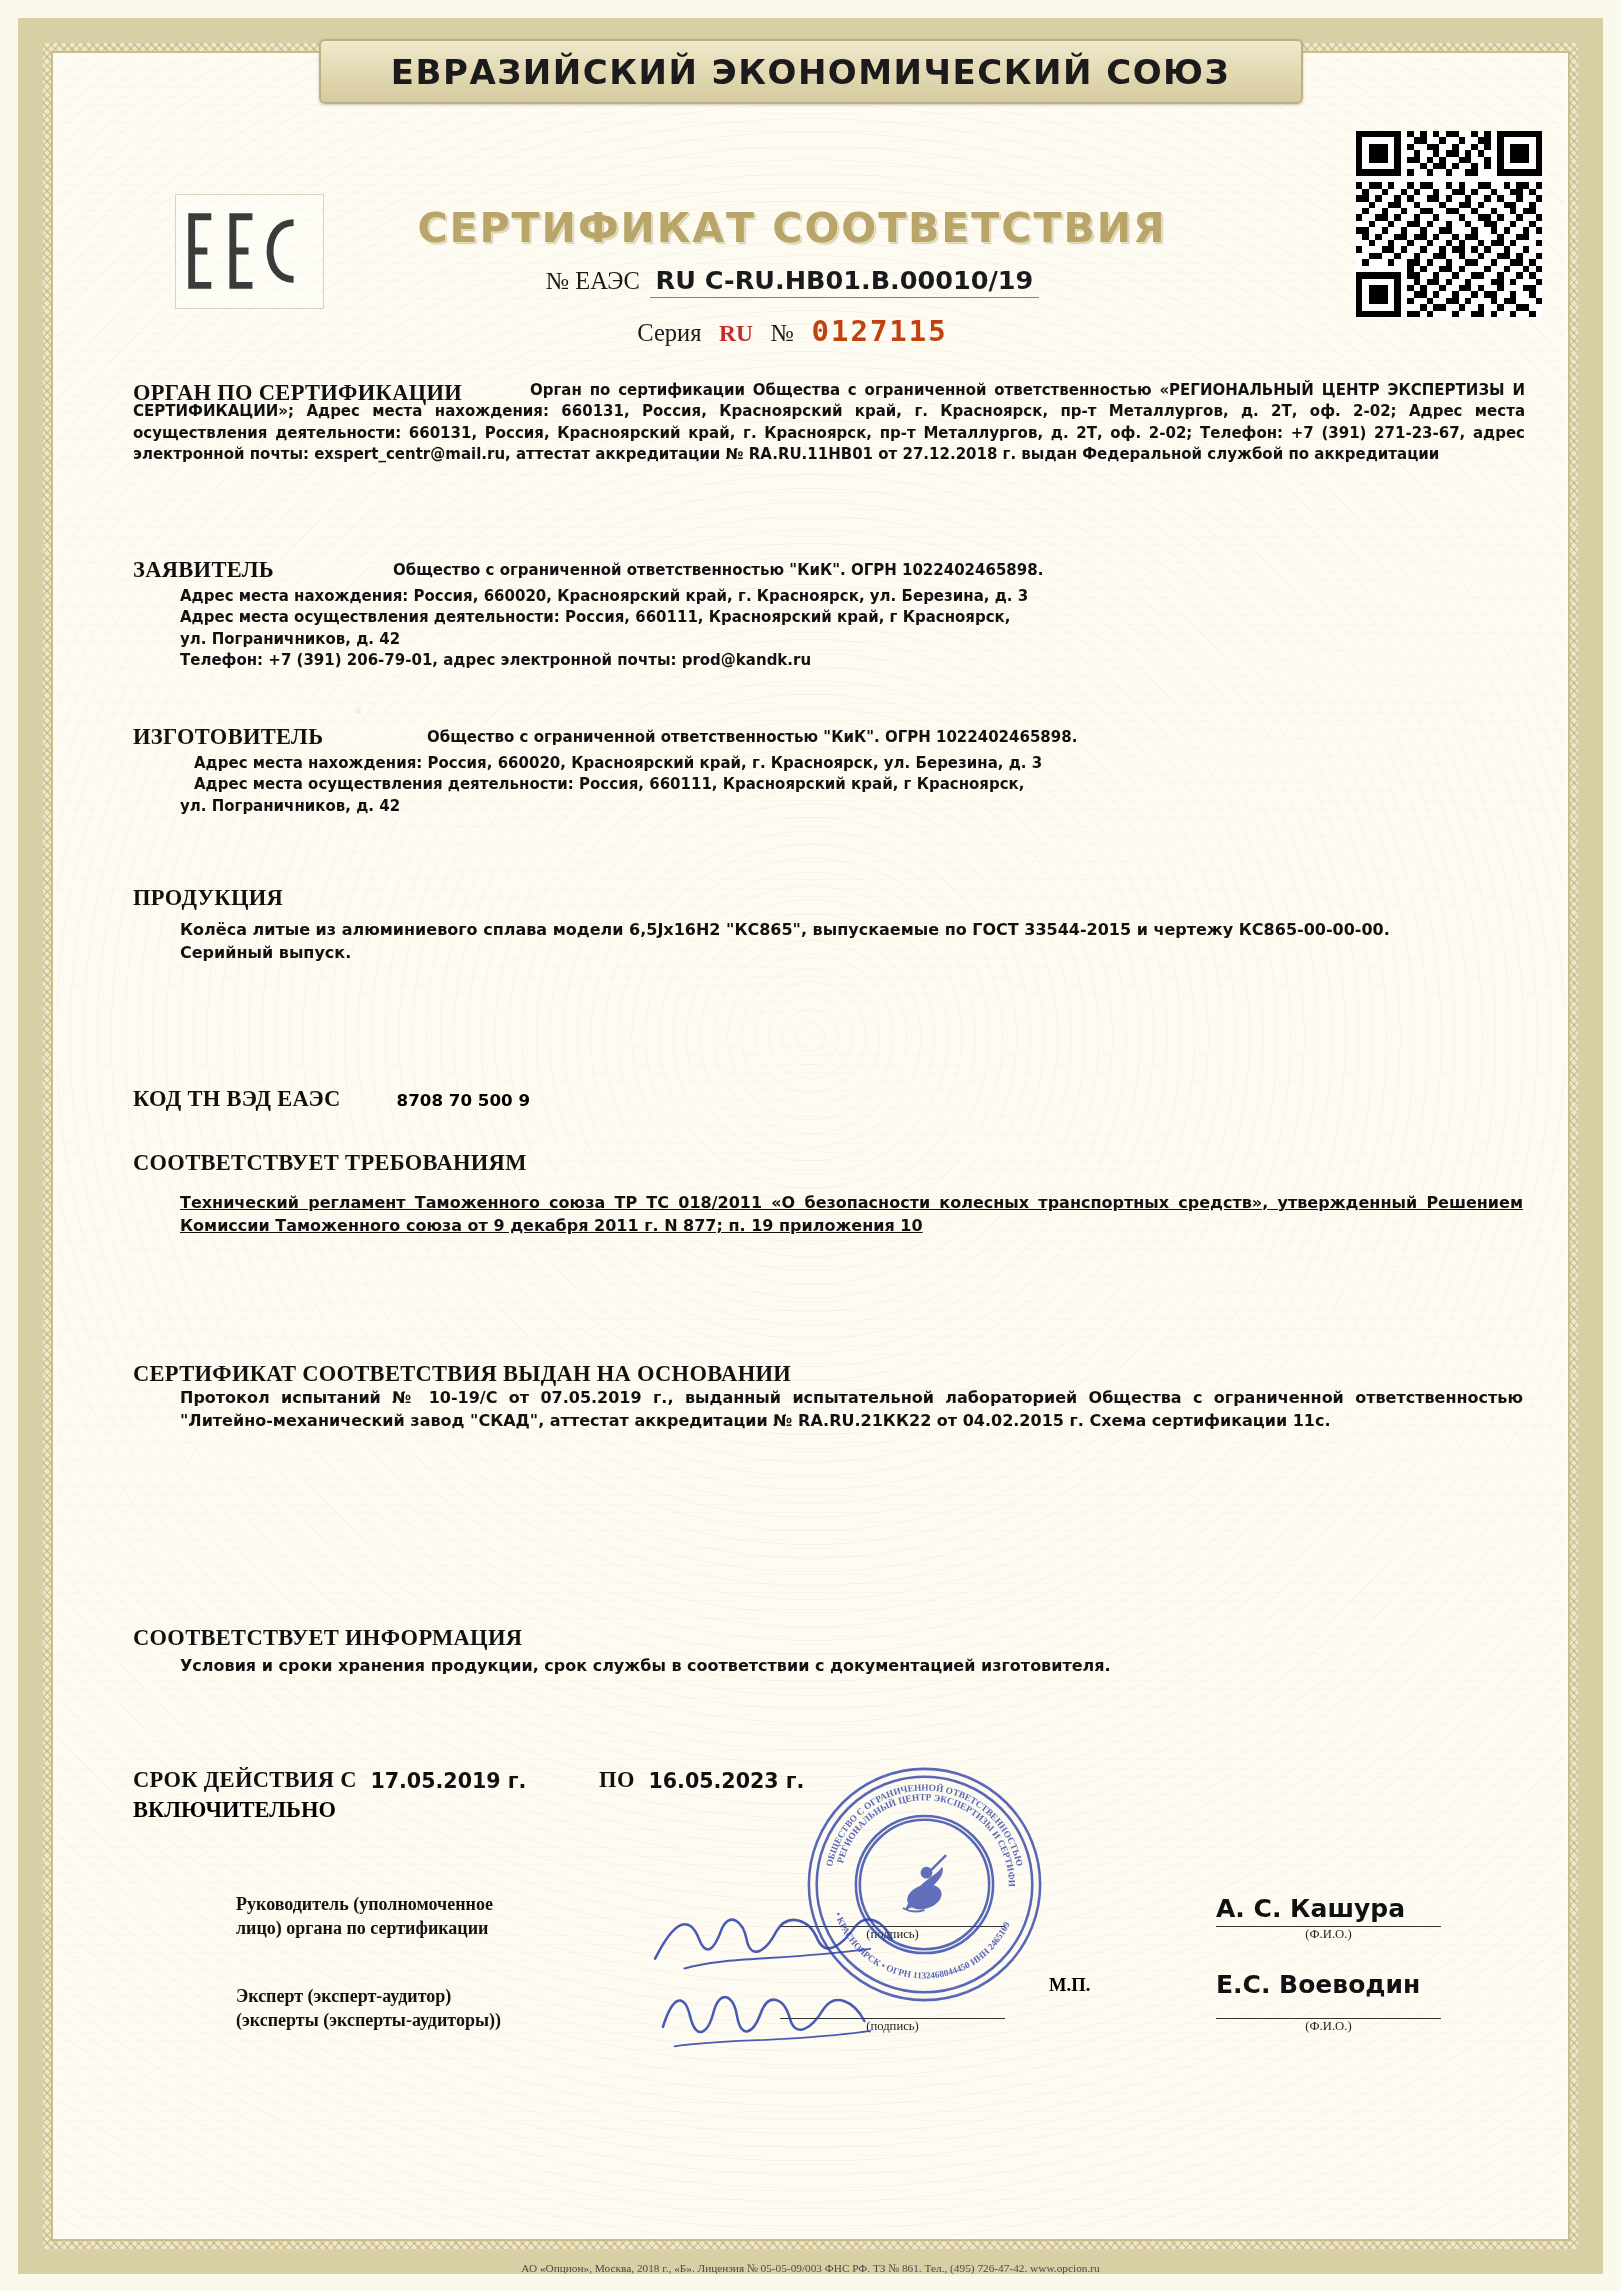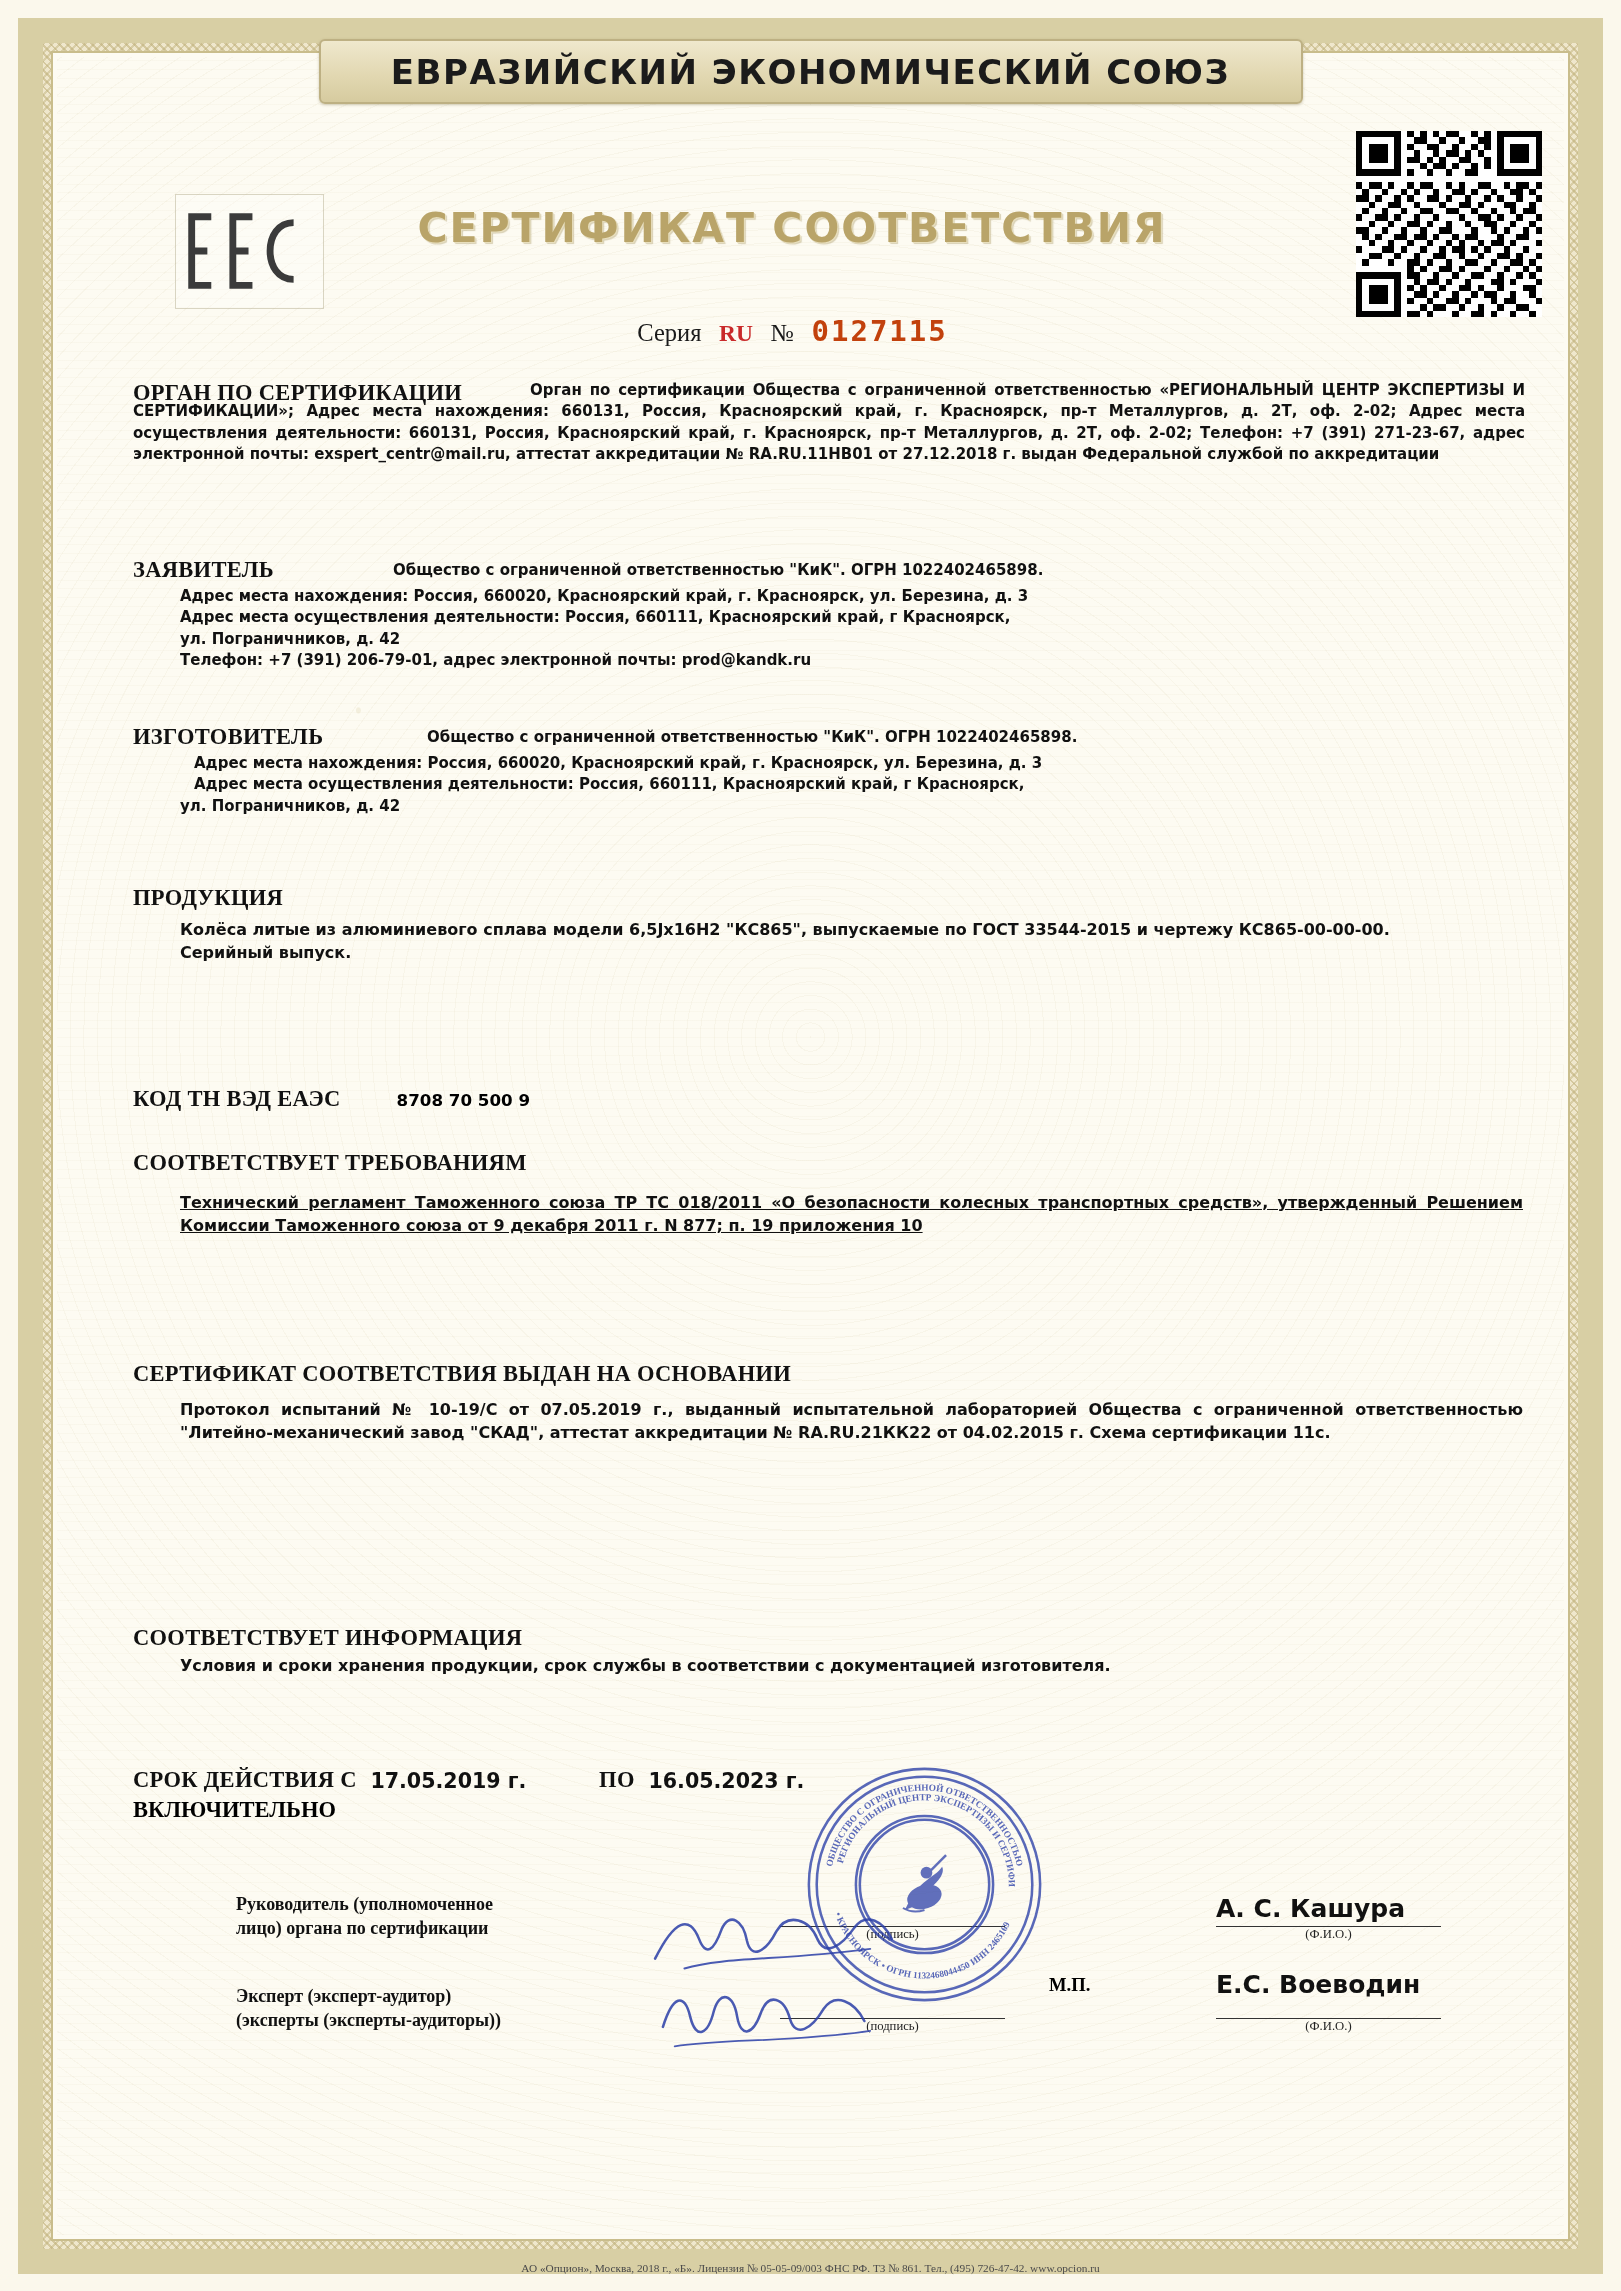--- a/index.html
+++ b/index.html
@@ -538,20 +538,24 @@
             <rect x="18" y="28" width="2" height="1"></rect>
             <rect x="21" y="28" width="1" height="1"></rect>
             <rect x="24" y="28" width="1" height="1"></rect>
             <rect x="27" y="28" width="1" height="1"></rect>
         </g>
       </svg>
     </div>
 
     <div class="title">СЕРТИФИКАТ СООТВЕТСТВИЯ</div>
 
+    <div class="num-line">
+      <span class="lbl">№ ЕАЭС</span>
+      <span class="val">RU C-RU.НВ01.В.00010/19</span>
+    </div>
 
     <div class="series-line">
       <span class="lbl">Серия</span>
       <span class="red">RU</span>
       <span class="lbl">№</span>
       <span class="redbig">0127115</span>
     </div>
 
     <div class="sec" id="block-organ">
       <div style="position:relative;">
@@ -594,21 +598,21 @@
       </div>
     </div>
 
     <div class="sec" id="block-requirements">
       <div class="hdr">СООТВЕТСТВУЕТ ТРЕБОВАНИЯМ</div>
       <div class="para big jt indent" style="margin-top:16px;width:1343px;text-decoration:underline;">Технический регламент Таможенного союза ТР ТС 018/2011 «О безопасности колесных транспортных средств», утвержденный Решением Комиссии Таможенного союза от 9 декабря 2011 г. N 877; п. 19 приложения 10</div>
     </div>
 
     <div class="sec" id="block-basis">
       <div class="hdr">СЕРТИФИКАТ СООТВЕТСТВИЯ  ВЫДАН НА ОСНОВАНИИ</div>
-      <div class="para big jt indent" style="margin-top:12px;width:1343px;">Протокол испытаний № 10-19/С от 07.05.2019 г., выданный испытательной лабораторией Общества с ограниченной ответственностью "Литейно-механический завод "СКАД", аттестат аккредитации № RA.RU.21КК22 от 04.02.2015 г. Схема сертификации 11с.</div>
+      <div class="para big jt indent" style="margin-top:0;width:1343px;">Протокол испытаний № 10-19/С от 07.05.2019 г., выданный испытательной лабораторией Общества с ограниченной ответственностью "Литейно-механический завод "СКАД", аттестат аккредитации № RA.RU.21КК22 от 04.02.2015 г. Схема сертификации 11с.</div>
     </div>
 
     <div class="sec" id="block-extra">
       <div class="hdr">СООТВЕТСТВУЕТ ИНФОРМАЦИЯ</div>
       <div class="para big indent" style="margin-top:3.9px;width:1353px;">Условия и сроки хранения продукции, срок службы в соответствии с документацией изготовителя.</div>
     </div>
 
     <div class="sec" id="block-validity">
       <div class="validity">
         <span class="hdr">СРОК ДЕЙСТВИЯ С</span>

